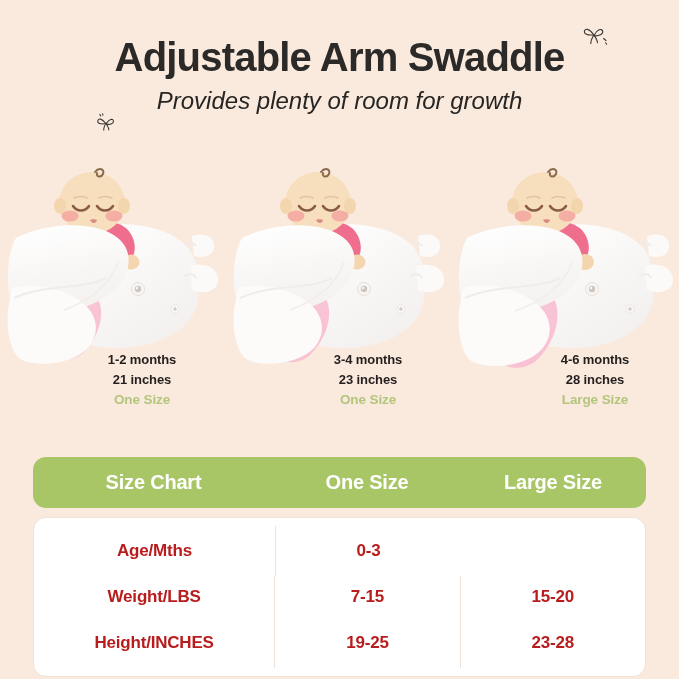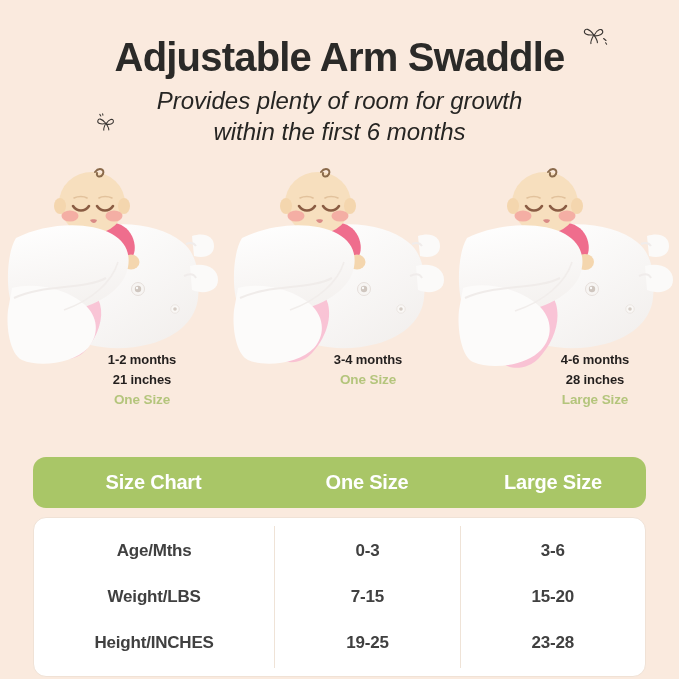--- a/index.html
+++ b/index.html
@@ -144,21 +144,21 @@
     overflow: hidden;
   }
   .trow {
     display: flex;
     align-items: center;
     height: 42px;
   }
   .tcell {
     font-size: 17px;
     font-weight: bold;
-    color: #404040;
+    color: #b91c1c;
     text-align: center;
     letter-spacing: -0.2px;
     height: 100%;
     display: flex;
     align-items: center;
     justify-content: center;
     box-sizing: border-box;
   }
   
   .col-0 { width: 241px; }
@@ -172,21 +172,20 @@
   .chart-body .trow:first-child { padding-top: 8px; height: 50px; }
   .chart-body .trow:last-child  { padding-bottom: 8px; height: 50px; }
 </style>
 </head>
 <body style="background: rgb(250, 234, 222);">
 
 <div class="header">
   <div class="title">Adjustable Arm Swaddle</div>
   <div class="subtitle">
     <span class="sline">Provides plenty of room for growth</span>
-    <span class="sline">within the first 6 months</span>
   </div>
 
   <div class="doodle doodle-tr">
     <svg width="34" height="34" viewBox="0 0 34 34">
       <g fill="none" stroke="#3a3633" stroke-width="1.1" stroke-linecap="round">
         <path d="M15.5 14.5 C11 8.5, 7.5 8, 6.5 11 C5.6 13.8, 9.5 15.6, 15.2 14.9 Z"></path>
         <path d="M16.2 15.3 C19.2 9.2, 23.5 8.2, 24.6 11 C25.6 13.6, 21.8 16.2, 16.4 15.8 Z"></path>
         <path d="M15.6 15.2 C13.6 19, 12.4 22, 12.9 23.6"></path>
         <path d="M16.4 15.6 C18.4 18.8, 19.6 21.2, 19.4 22.8"></path>
         <path d="M25.6 18.5 l2.4 2.0"></path>
@@ -353,20 +352,21 @@
           <circle cx="137" cy="130" r="1.2" fill="#ffffff" opacity="0.9"></circle>
         </g>
         <g>
           <circle cx="175" cy="151" r="4.2" fill="#faf8f6" stroke="#e9e3df" stroke-width="0.9"></circle>
           <circle cx="175" cy="151" r="1.8" fill="#d5ccc5"></circle>
         </g>
       </svg>
     </div>
     <div class="labels">
       <div class="lab-months">3-4 months</div>
+      <div class="lab-inches">23 inches</div>
       <div class="lab-size" style="color: rgb(180, 197, 124);">One Size</div>
     </div>
   </div>
 
   <div class="swaddle-cell cell-2">
     <div class="art">
       <svg width="226" height="215" viewBox="0 0 226 215">
         <defs>
           <linearGradient id="wrapA3" x1="0" y1="0" x2="0.25" y2="1">
             <stop offset="0" stop-color="#ffffff"></stop>
@@ -438,21 +438,20 @@
 <div class="chart">
   <div class="chart-head" style="background: rgb(169, 198, 103);">
     <div class="hcell col-0">Size Chart</div>
     <div class="hcell col-1">One Size</div>
     <div class="hcell col-2">Large Size</div>
   </div>
   <div class="chart-body">
     <div class="trow">
       <div class="tcell col-0">Age/Mths</div>
       <div class="tcell col-1">0-3</div>
-      <div class="tcell col-2">3-6</div>
     </div>
     <div class="trow">
       <div class="tcell col-0">Weight/LBS</div>
       <div class="tcell col-1">7-15</div>
       <div class="tcell col-2">15-20</div>
     </div>
     <div class="trow">
       <div class="tcell col-0">Height/INCHES</div>
       <div class="tcell col-1">19-25</div>
       <div class="tcell col-2">23-28</div>

